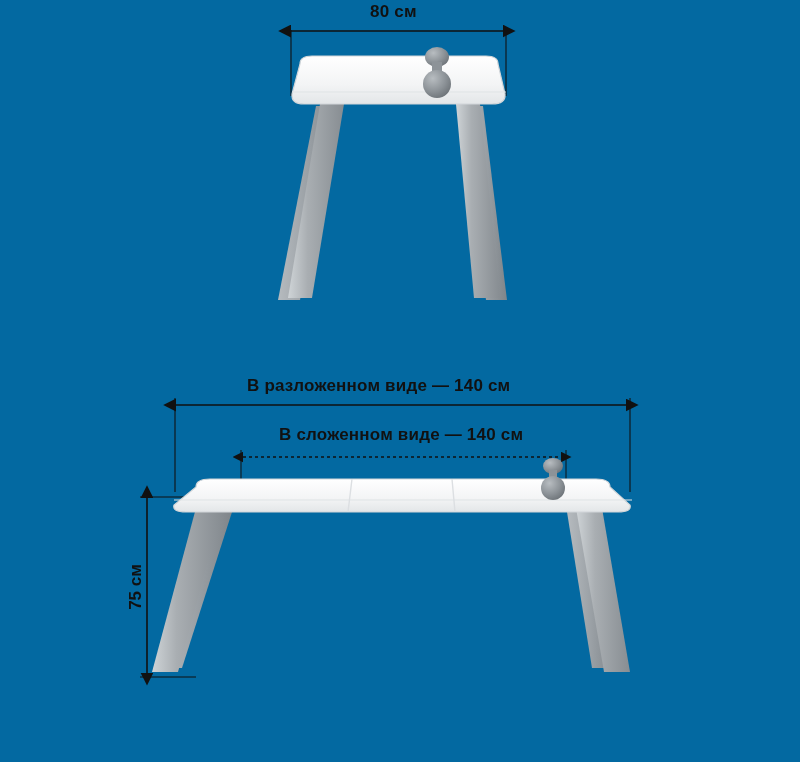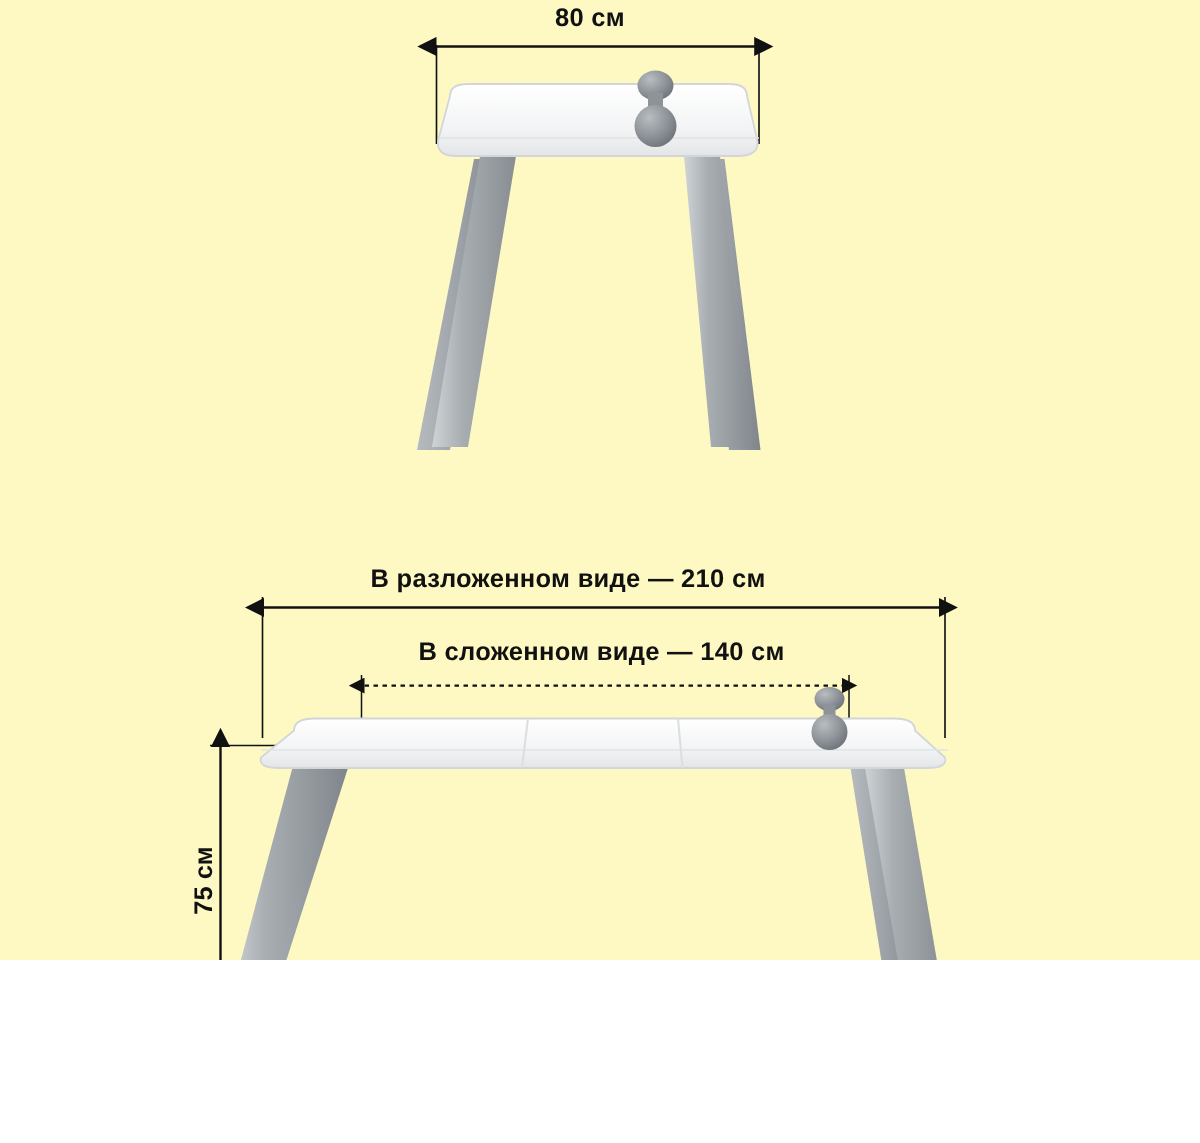--- a/index.html
+++ b/index.html
@@ -7,23 +7,23 @@
     padding: 0;
     background: #ffffff;
   }
   body {
     font-family: "Liberation Sans", sans-serif;
     color: #1a1a1a;
   }
   #stage {
     position: relative;
     width: 800px;
-    height: 640px;
+    height: 762px;
     overflow: hidden;
-    background: #fef9c3;
+    background: #0369a1;
   }
   .dim-label {
     position: absolute;
     font-weight: bold;
     font-size: 17px;
     letter-spacing: 0.2px;
     color: #111111;
     white-space: nowrap;
   }
   .dim-label.small {
@@ -135,19 +135,19 @@
       <line x1="452" y1="479" x2="455" y2="512" stroke="#dcdfe2" stroke-width="1.4"></line>
 
       <ellipse cx="553" cy="466" rx="10" ry="8" fill="url(#knobGrad)"></ellipse>
       <rect x="549" y="470" width="8" height="10" fill="#8d9398"></rect>
       <circle cx="553" cy="488" r="12" fill="url(#knobGrad)"></circle>
     </g>
   </svg>
 
   <div class="dim-label" style="left:370px; top:2px;">80 см</div>
 
-  <div class="dim-label" style="left:247px; top:376px;">В разложенном виде — 210 см</div>
+  <div class="dim-label" style="left:247px; top:376px;">В разложенном виде — 140 см</div>
 
   <div class="dim-label small" style="left:260px; top:425px;margin-left:19px;">В сложенном виде — 140 см</div>
 
   <div class="vertical-label" style="left:96px; top:577px; width:80px; text-align:center;">75 см</div>
 
 </div>
 
 </body></html>

